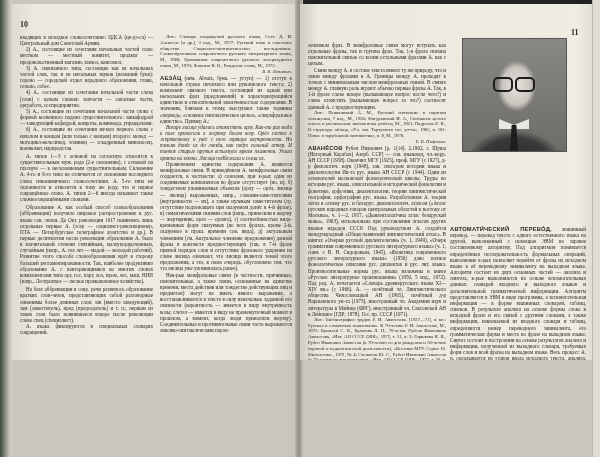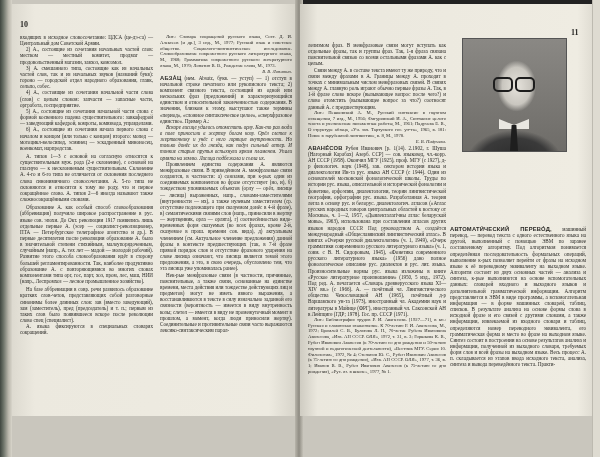--- a/index.html
+++ b/index.html
@@ -1,19 +1,19 @@
 <!DOCTYPE html>
 <html><head>
 <meta charset="utf-8">
 <style>
   html,body{margin:0;padding:0;}
   body{width:600px;height:457px;overflow:hidden;background:#5a5a55;font-family:"Liberation Serif","DejaVu Serif",serif;}
   .spread{position:relative;width:600px;height:457px;background:#c9c6bd;}
   .book-edge{position:absolute;left:0;top:0;width:12px;height:457px;background:linear-gradient(90deg,#3f463f 0,#6e746a 30%,#b9b6ab 70%,#d8d5cb 100%);}
-  .page{position:absolute;top:4px;height:412px;background:#ece9df;color:#2a2926;overflow:hidden;}
+  .page{position:absolute;top:4px;height:356px;background:#ece9df;color:#2a2926;overflow:hidden;}
   .page.left{left:12px;width:285px;background:linear-gradient(90deg,#dddad0 0,#ece9df 8%,#eeebe1 90%,#d6d3c9 100%);}
   .page.right{left:300px;width:292px;background:linear-gradient(90deg,#cfccc2 0,#ebe8de 6%,#efece2 95%,#e0ddd3 100%);}
   .gutter{position:absolute;left:295px;top:0;width:8px;height:457px;background:linear-gradient(90deg,#b8b5ab,#8f8c83,#c3c0b6);}
   .right-edge{position:absolute;left:592px;top:0;width:8px;height:457px;background:#dedbd1;border-left:1px solid #bdbab0;}
   .top-strip{position:absolute;left:300px;top:0;width:300px;height:5px;background:#222;}
   .pagenum{position:absolute;font-size:8px;font-weight:bold;}
   .col{position:absolute;font-size:5.1px;line-height:6.15px;text-align:justify;hyphens:auto;}
   .col p{margin:0;text-indent:6px;}
   .col p.noind{text-indent:0;}
   .col p.gap{margin-top:2px;}

